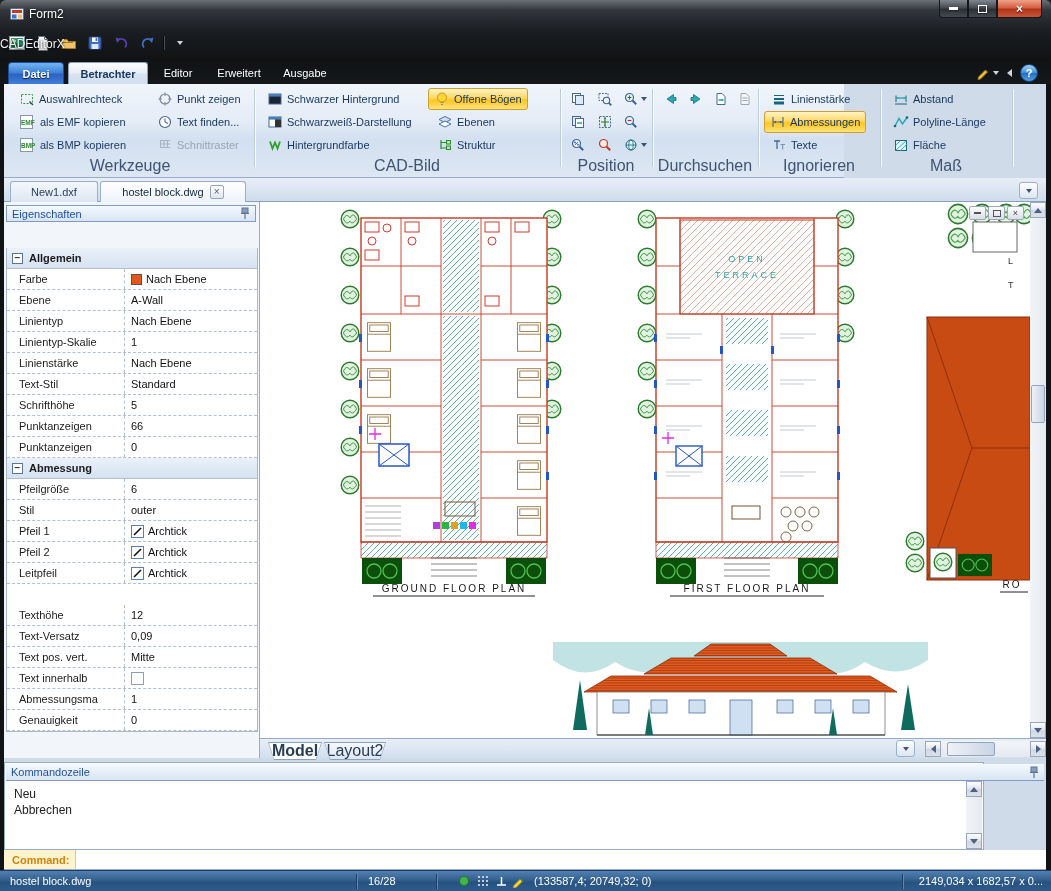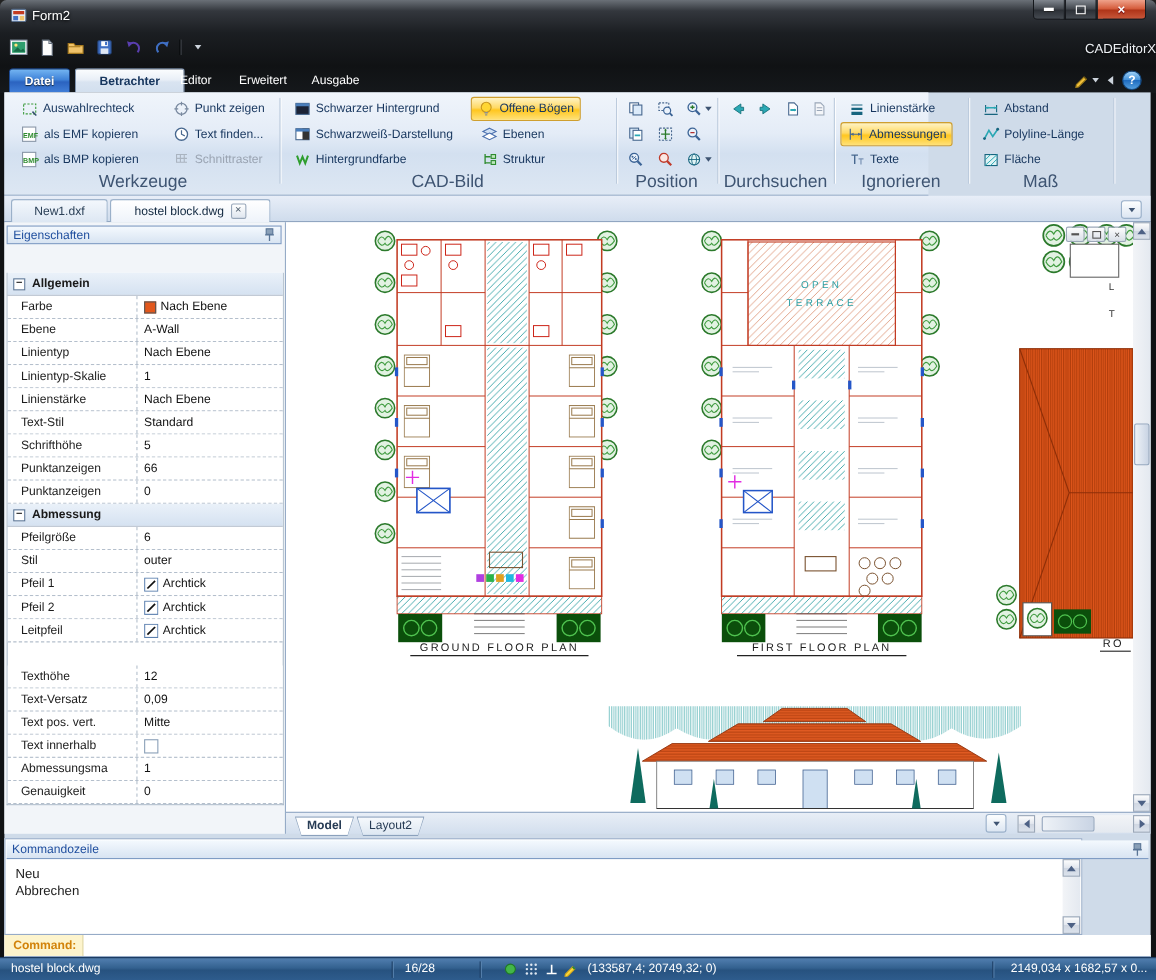--- a/index.html
+++ b/index.html
@@ -15,21 +15,21 @@
 .wbtn{width:29px;height:18px;border:1px solid #14171b;border-top:none;display:flex;align-items:center;justify-content:center;
   background:linear-gradient(#80868e,#464b52 45%,#2c3036 55%,#454a51)}
 .wbtn:first-child{border-radius:0 0 0 4px}
 .wbtn.close{width:45px;border-radius:0 0 4px 0;background:linear-gradient(#efa28b,#d65f3f 45%,#b03519 55%,#c8573a);color:#fff;font-weight:bold;font-size:12px;text-shadow:0 1px 1px #601}
 .minbar{width:9px;height:3px;background:#fff;box-shadow:0 1px 1px #222}
 .maxbox{width:9px;height:8px;border:1px solid #fff;box-shadow:0 1px 1px #222}
 
 .qbar{position:absolute;top:32px;left:7px;height:22px;display:flex;align-items:center;gap:6px}
 .qbtn{width:20px;height:20px;display:flex;align-items:center;justify-content:center;border-radius:3px}
 .qsep{width:1px;height:14px;background:#080a0c;box-shadow:1px 0 0 #4a4f56}
-.apptitle{position:absolute;top:37px;left:0;width:100%;text-align:right;color:#eef1f5;font-size:12px;text-shadow:0 1px 3px #000;pointer-events:none}
+.apptitle{position:absolute;top:37px;left:0;width:100%;text-align:left;color:#eef1f5;font-size:12px;text-shadow:0 1px 3px #000;pointer-events:none}
 
 .rtab{position:absolute;top:62px;height:22px;font-size:11px;text-align:center;line-height:22px;color:#fff;cursor:default}
 .rtab.file{background:linear-gradient(#74b5f2,#3f82d8 45%,#2b63c0 55%,#417fd8);border:1px solid #1d4e9e;border-bottom:none;border-radius:4px 4px 0 0;font-weight:bold;text-shadow:0 1px 1px #123}
 .rtab.active{background:linear-gradient(#fbfdfe,#e9eff7 45%,#d9e4f1 55%,#d2dfee);color:#17365e;border:1px solid #8aa0bd;border-bottom:none;border-radius:3px 3px 0 0;font-weight:bold}
 .tabtools{position:absolute;top:63px;right:13px;height:20px;display:flex;align-items:center;gap:8px}
 .helpbtn{width:18px;height:18px;border-radius:50%;background:linear-gradient(#9fd2f8,#3f8fd8 50%,#1f6cc0 51%,#55a0e0);border:1px solid #14487f;color:#fff;font-size:11px;font-weight:bold;text-align:center;line-height:16px}
 .carl{width:0;height:0;border-top:4px solid transparent;border-bottom:4px solid transparent;border-right:5px solid #cdd4dd}
 .card{width:0;height:0;border-left:3px solid transparent;border-right:3px solid transparent;border-top:4px solid #cdd4dd}
 
 .ribbon{position:absolute;left:4px;top:84px;width:840px;height:94px;
@@ -71,21 +71,21 @@
 
 .vsb{position:absolute;left:1030px;top:202px;width:16px;height:536px;background:linear-gradient(90deg,#f2f4f7,#e4e9f0)}
 .sbtn{position:absolute;width:16px;height:16px;background:linear-gradient(#fdfdfd,#e1e6ee 50%,#d0d7e2 51%,#dbe2ec);border:1px solid #9aa7b8;display:flex;align-items:center;justify-content:center}
 .sthumb{position:absolute;background:linear-gradient(90deg,#eef2f7,#c9d4e4);border:1px solid #93a5bd;border-radius:2px}
 .tup{width:0;height:0;border-left:4px solid transparent;border-right:4px solid transparent;border-bottom:5px solid #4d6185}
 .tdn{width:0;height:0;border-left:4px solid transparent;border-right:4px solid transparent;border-top:5px solid #4d6185}
 .tlf{width:0;height:0;border-top:4px solid transparent;border-bottom:4px solid transparent;border-right:5px solid #4d6185}
 .trt{width:0;height:0;border-top:4px solid transparent;border-bottom:4px solid transparent;border-left:5px solid #4d6185}
 
 .laybar{position:absolute;left:260px;top:738px;width:786px;height:20px;background:linear-gradient(#e8eef6,#d3dfee);border-top:1px solid #96abc7}
-.ltab{position:absolute;top:3px;height:18px;font-size:11px;color:#273c55;display:flex;align-items:center;justify-content:center;
+.ltab{position:absolute;top:3px;height:18px;font-size:16px;color:#273c55;display:flex;align-items:center;justify-content:center;
   clip-path:polygon(0 0,100% 0,calc(100% - 6px) 100%,6px 100%);background:#8ba1bc}
 .ltab .inner{position:absolute;inset:1px;clip-path:polygon(0 0,100% 0,calc(100% - 5px) 100%,5px 100%);background:linear-gradient(#f6f9fc,#dde7f2);display:flex;align-items:center;justify-content:center;width:calc(100% - 2px);height:16px}
 .ltab.active .inner{background:#fff;font-weight:bold}
 .hsb{position:absolute;left:665px;top:2px;width:121px;height:16px;background:linear-gradient(#f2f4f7,#e4e9f0)}
 
 .cmdpanel{position:absolute;left:4px;top:762px;width:980px;height:88px;background:#fff;border:1px solid #96abc7}
 .chead{position:absolute;left:1px;top:1px;width:1038px;height:17px;border-bottom:1px solid #7f9cc4;background:linear-gradient(#f4f9fe,#d8e4f2);color:#1f4e9e;font-size:11px;display:flex;align-items:center;padding:0 5px}
 .chead .sp{flex:1}
 .cline{position:absolute;left:9px;font-size:12px;color:#222}
 .csb{position:absolute;right:1px;top:18px;width:16px;height:68px;background:linear-gradient(90deg,#f2f4f7,#e4e9f0)}
@@ -170,21 +170,21 @@
         </svg>
     </div>
     <div class="qsep"></div>
     <div class="qbtn">
         <span class="card"></span>
       </div>
   </div>
   <div class="apptitle">CADEditorX</div>
 
   <div class="rtab file" style="left:8px;width:56px">Datei</div>
-  <div class="rtab active" style="left:68px;width:100px">Betrachter</div>
+  <div class="rtab active" style="left:68px;width:80px">Betrachter</div>
   <div class="rtab" style="left:154px;width:48px">Editor</div>
   <div class="rtab" style="left:206px;width:66px">Erweitert</div>
   <div class="rtab" style="left:276px;width:58px">Ausgabe</div>
   <div class="tabtools">
     <span style="display:flex;align-items:center;gap:2px">
       <svg width="15" height="14">
           <path d="M2.5,11 L9.5,4 l2,2 L4.5,13 l-2.5,.5 z" fill="#f3c13a" stroke="#9a7a1a"></path>
           <path d="M9.5,4 l2,2" stroke="#6b5511"></path>
         </svg>
       <span class="card"></span>

